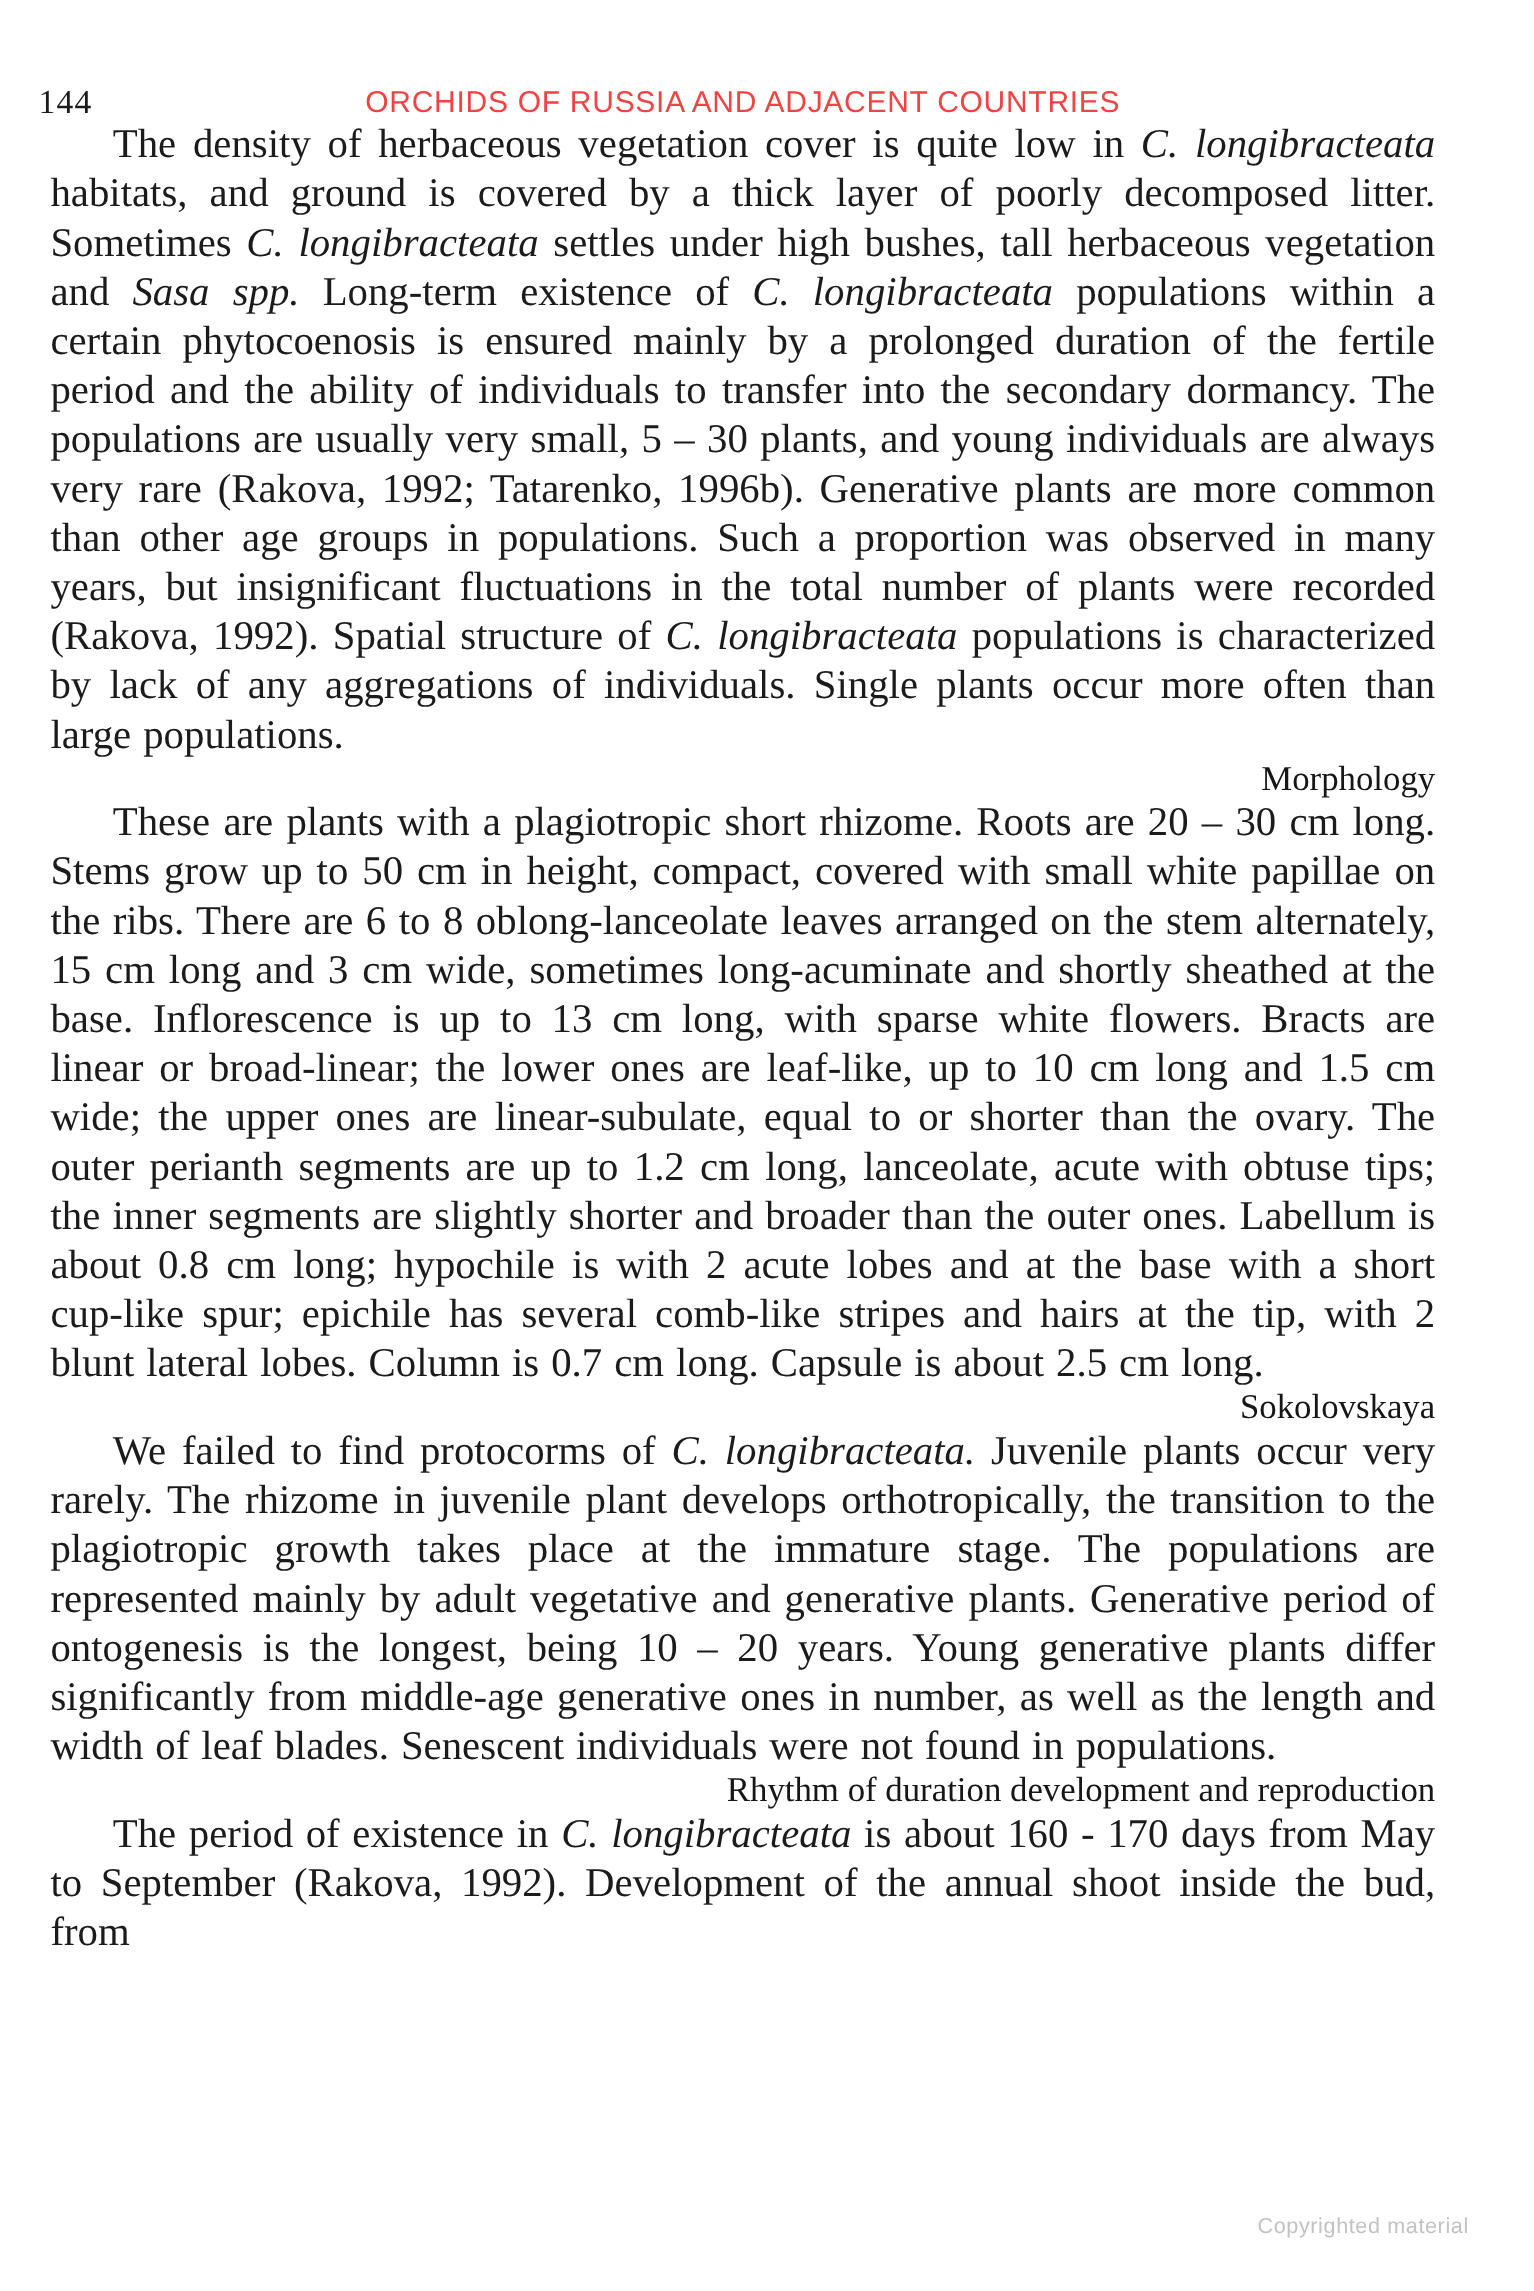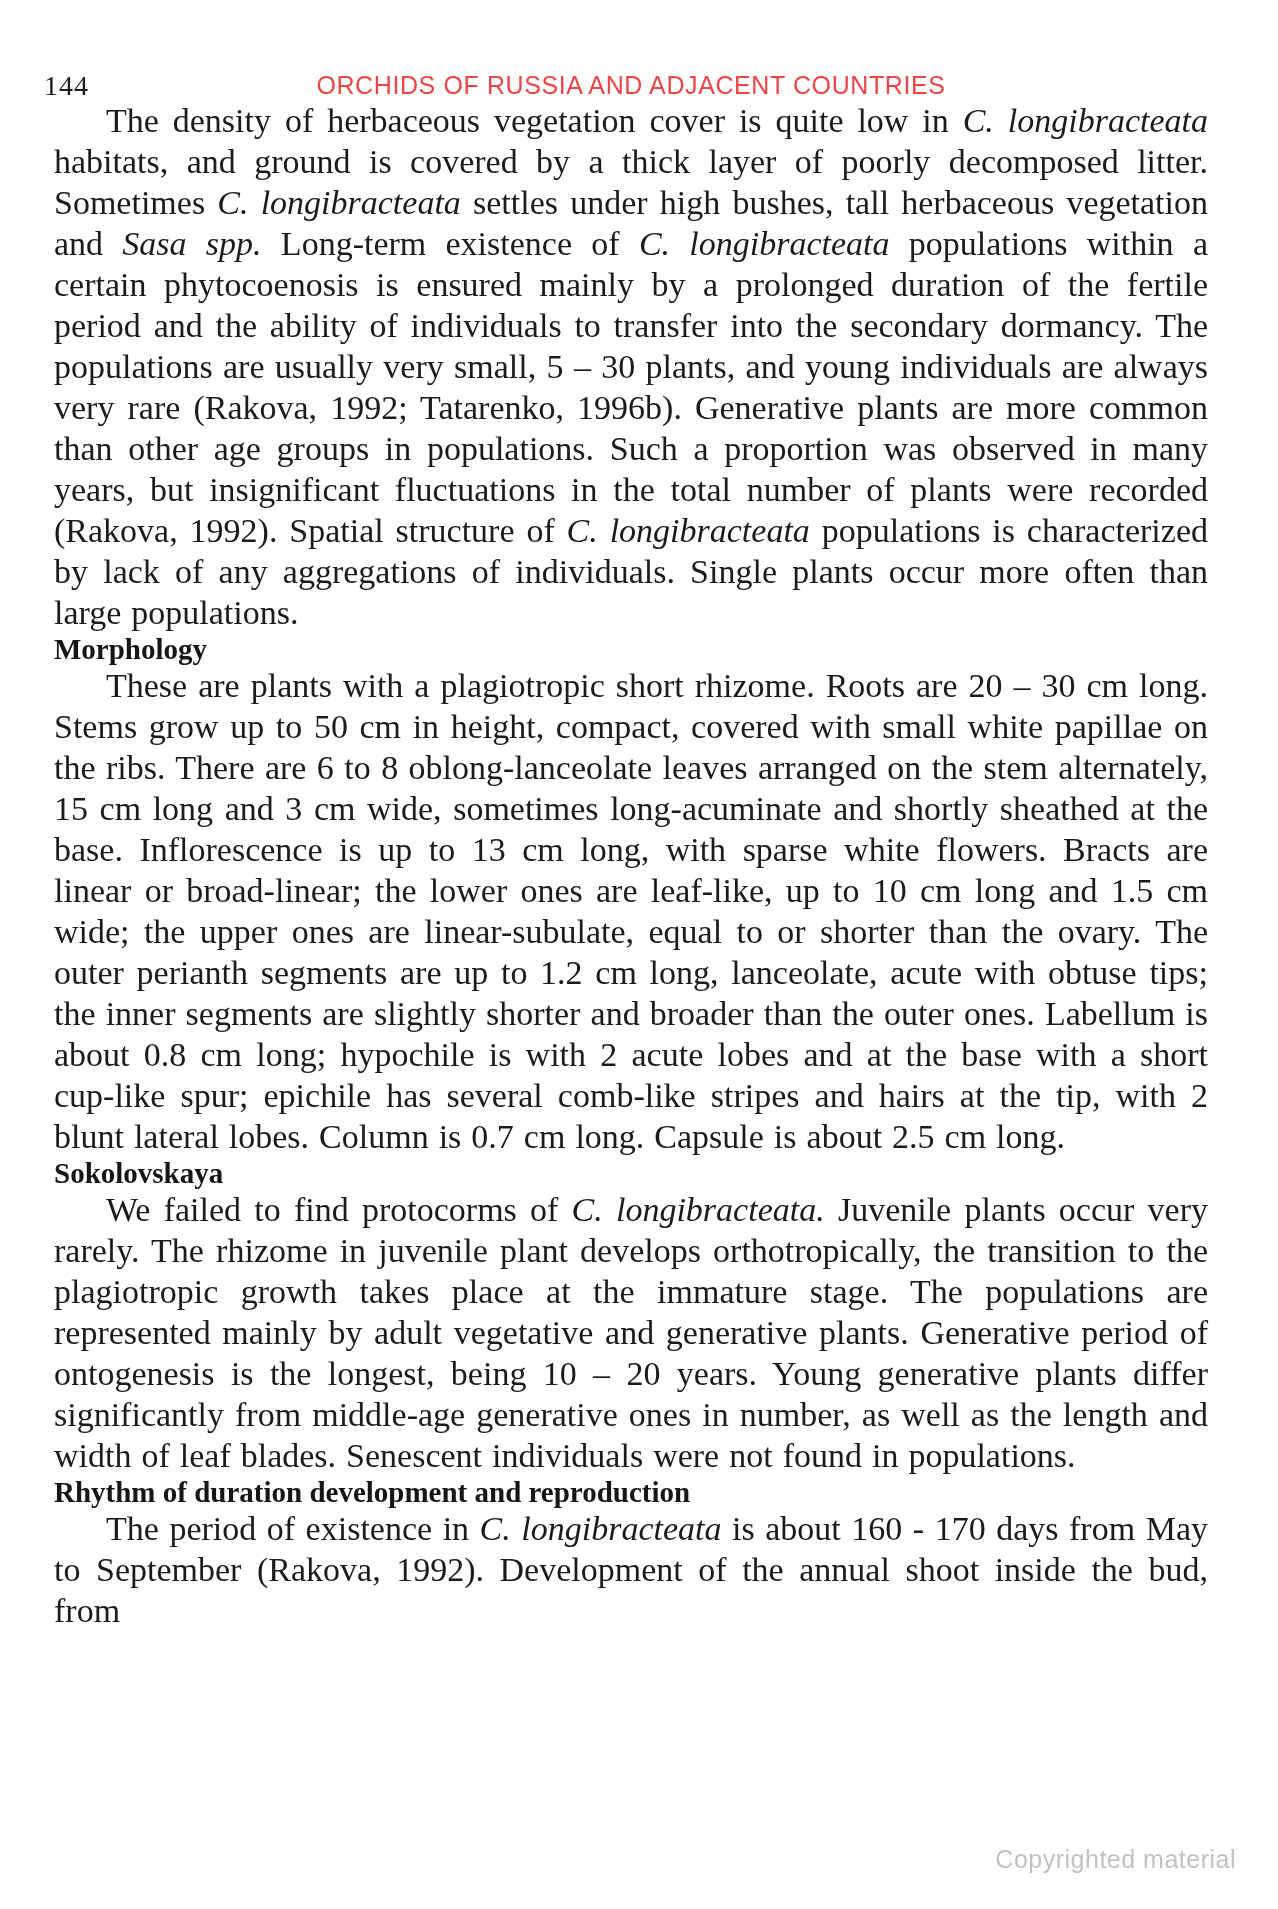--- a/index.html
+++ b/index.html
@@ -10,21 +10,20 @@
   .page {
     position: relative;
     width: 1249px;
     height: 1909px;
     background: #ffffff;
     overflow: hidden;
     box-sizing: border-box;
     padding: 0 53px 0 42px;
     font-family: "Liberation Serif", serif;
     color: #1b1b1b;
-    margin-left: 12px;
   }
   .page-header {
     position: relative;
     margin-top: 70px;
     height: 30px;
   }
   .page-number {
     position: absolute;
     left: -10px;
     top: 0;
@@ -48,37 +47,38 @@
     line-height: 41px;
     text-align: justify;
     text-indent: 52px;
     word-spacing: 1.5px;
   }
   .italic { font-style: italic; }
   h2.section-heading {
     margin: 0;
     font-size: 29px;
     line-height: 32px;
-    font-weight: bold;
+    font-weight: normal;
     color: #161616;
+    text-align: right;
   }
   .intro-para      { margin-top: 28px; }
   .morph-heading   { margin-top: 26px; }
   .morph-para      { margin-top: 28px; }
   .karyology-para  { margin-top: 10px; }
   .onto-heading    { margin-top: 30px; }
   .onto-para       { margin-top: 28px; }
   .rhythm-heading  { margin-top: 24px; }
   .rhythm-para     { margin-top: 26px; }
   .watermark {
     position: absolute;
     right: 25px;
     top: 1845px;
     font-family: "Liberation Sans", sans-serif;
-    font-size: 25px;
+    font-size: 18px;
     color: #c2c2c2;
     letter-spacing: 0.5px;
   }
 </style>
 </head>
 <body>
 
 <div class="page">
 
   <div class="page-header">

